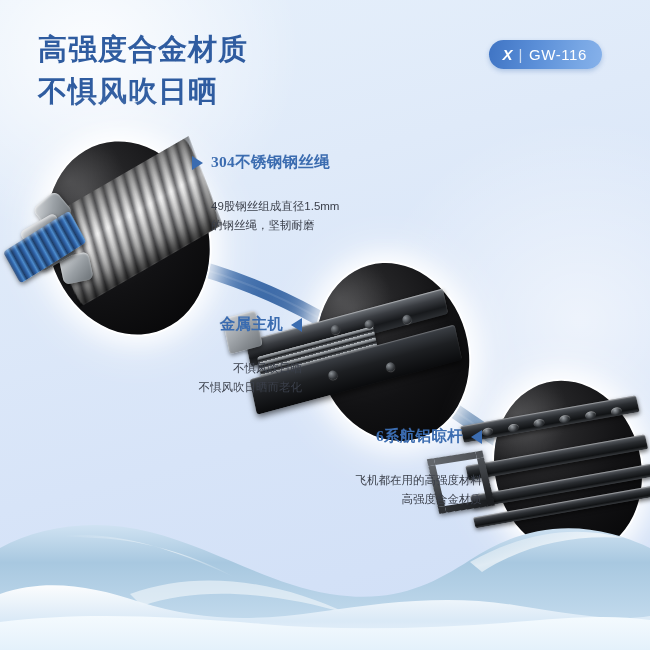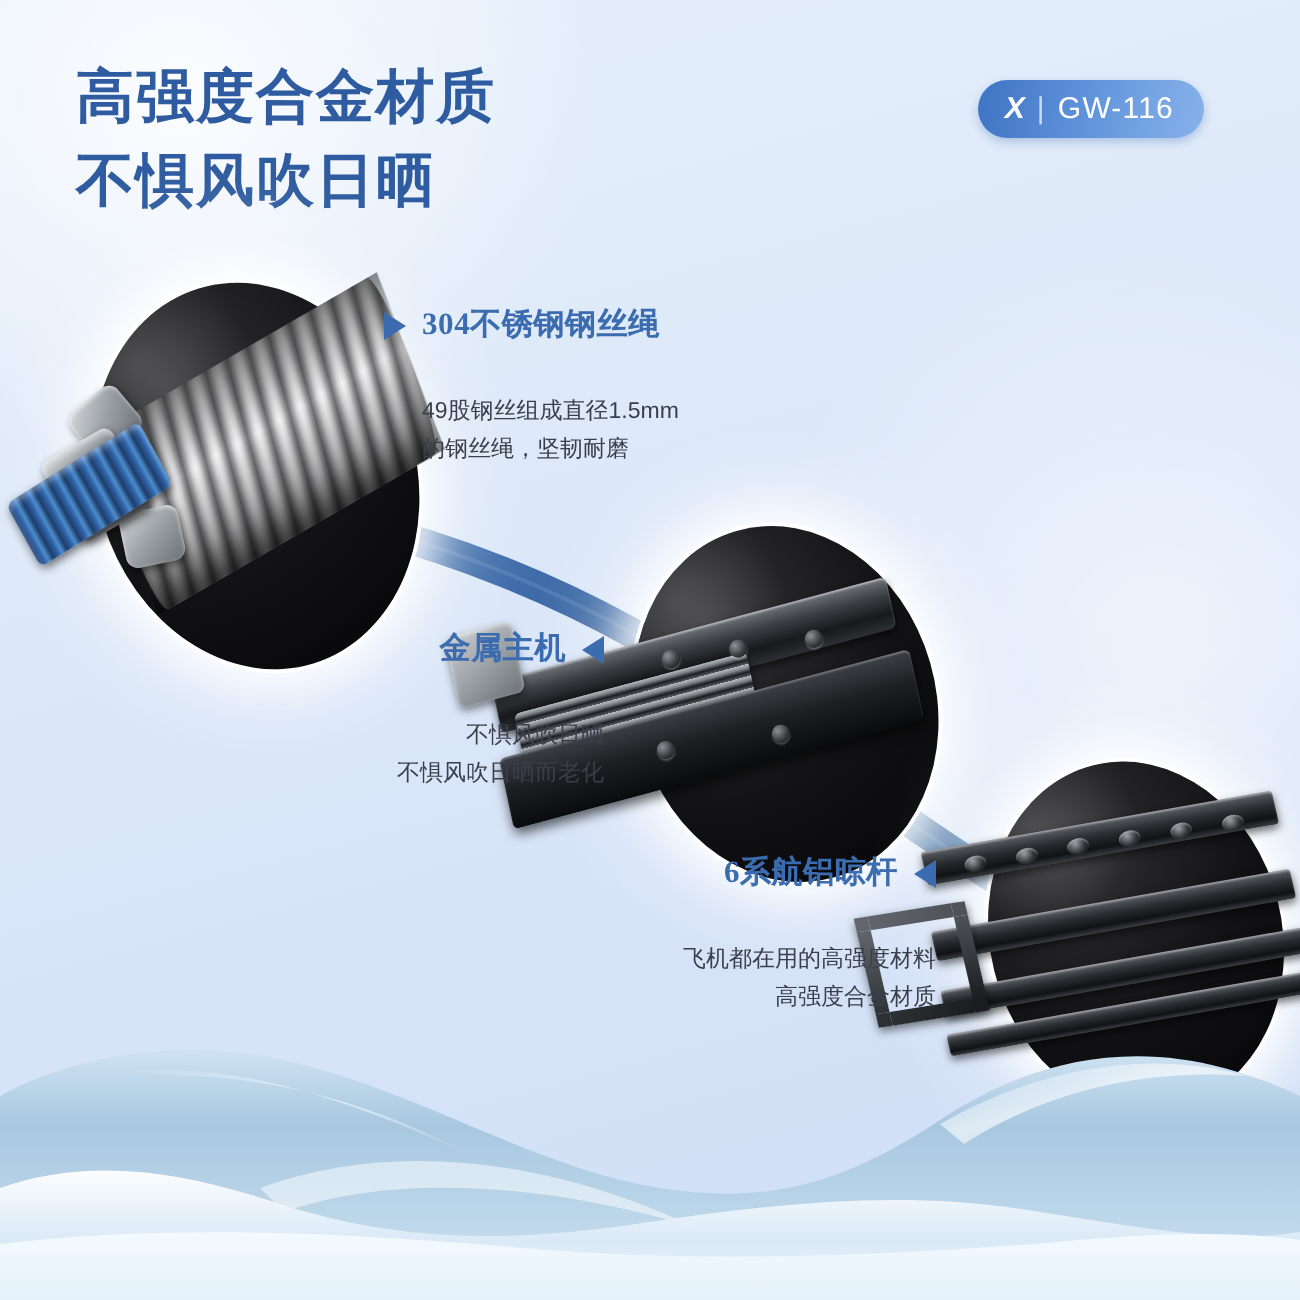--- a/index.html
+++ b/index.html
@@ -276,21 +276,21 @@
   .tri.right { border-left: 11px solid #3b6cb0; }
   .tri.left  { border-right: 11px solid #3b6cb0; }
 
   #callout1 { left: 192px; top: 152px; text-align: left; }
   #callout1 .cbody { padding-left: 19px; }
 
   #callout2 { left: 0px; top: 314px; width: 320px; text-align: right; }
   #callout2 .ctitle { justify-content: flex-end; padding-right: 18px; padding-left: 22px; }
   #callout2 .cbody { padding-right: 18px; }
 
-  #callout3 { left: 156px; top: 426px; width: 330px; text-align: right; }
+  #callout3 { left: 170px; top: 426px; width: 330px; text-align: right; }
   #callout3 .ctitle { justify-content: flex-end; padding-right: 18px; }
   #callout3 .cbody { padding-right: 18px; }
 
   
   .waves {
     position: absolute;
     left: 0; bottom: 0;
     width: 650px; height: 160px;
   }
 </style>

